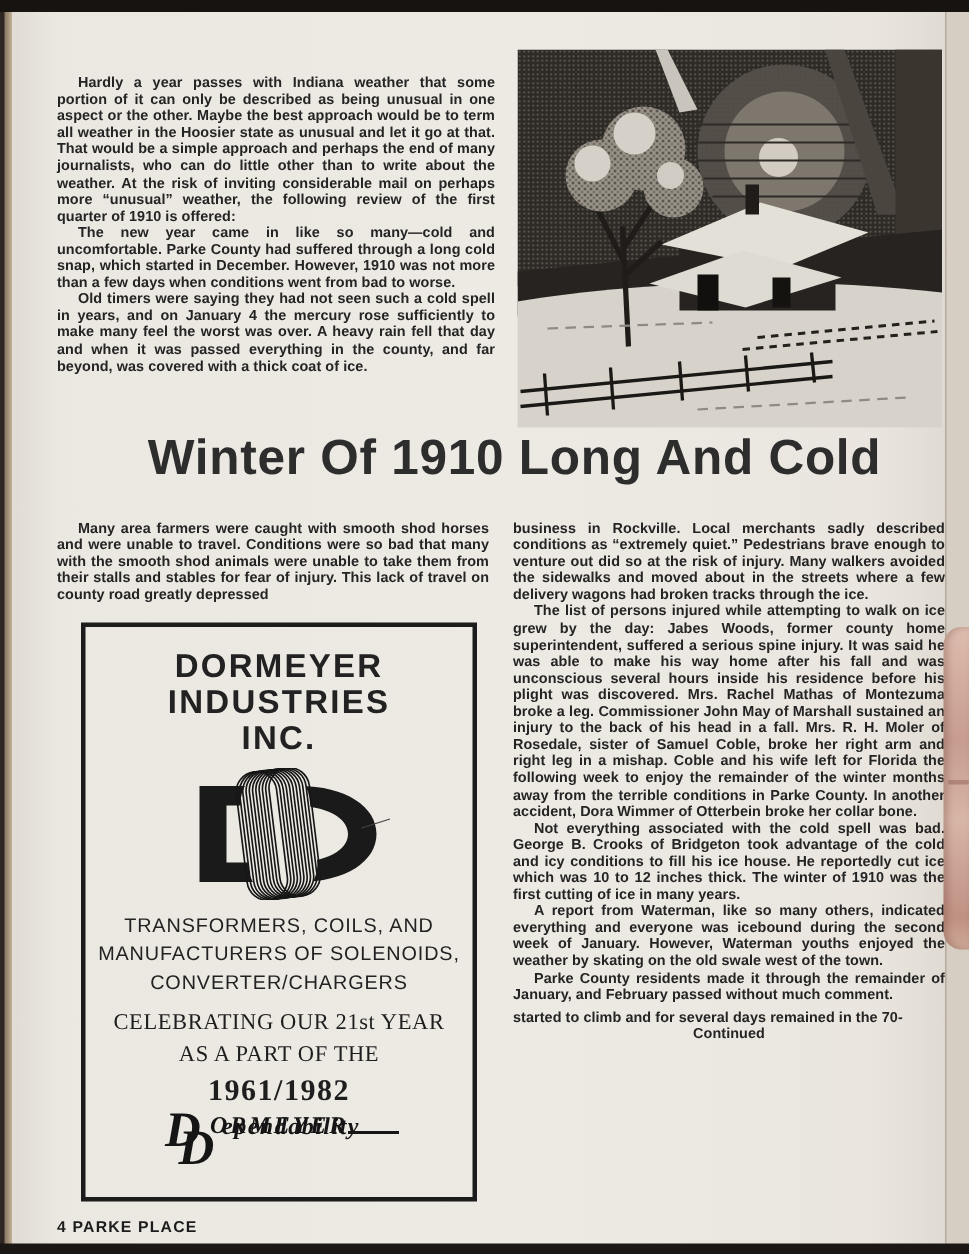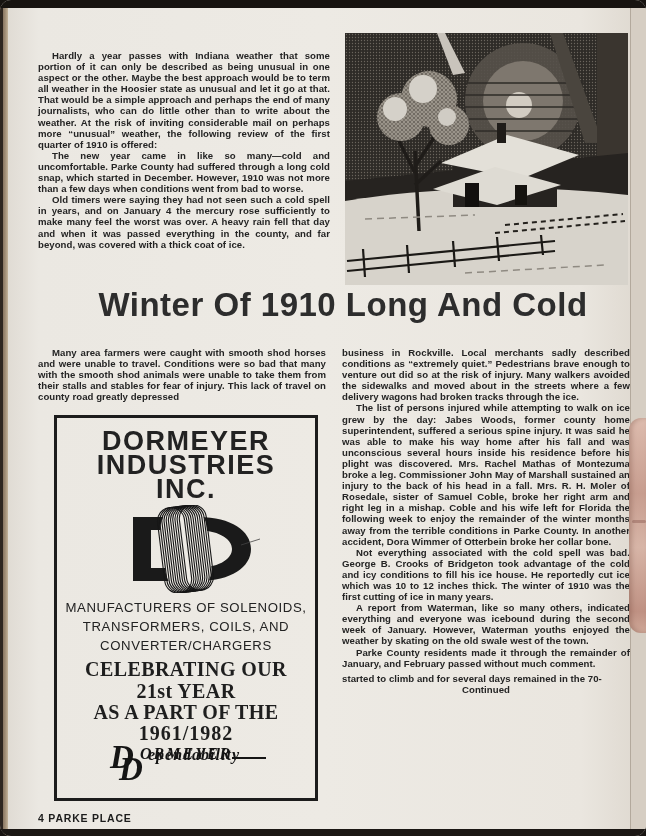--- a/index.html
+++ b/index.html
@@ -1,18 +1,18 @@
 <!DOCTYPE html>
 <html><head>
 <meta charset="utf-8">
 <style>
   html,body{margin:0;padding:0;background:#171310;}
   .scan{position:relative;width:646px;height:836px;overflow:hidden;
     background:linear-gradient(90deg,#ddd8d0 0%,#ebe8e2 6%,#edeae4 50%,#eae6df 90%,#ddd7ce 100%);
-    font-family:"Liberation Sans",sans-serif;color:#1f1f1f;border-radius:11px;}
+    font-family:"Liberation Sans",sans-serif;color:#1f1f1f;}
   .edge-top{position:absolute;top:0;left:0;right:0;height:8px;background:#171310;}
   .edge-bottom{position:absolute;bottom:0;left:0;right:0;height:7px;background:#1b1714;}
   .edge-left{position:absolute;left:0;top:6px;bottom:0;width:8px;
     background:linear-gradient(90deg,#2e2620 0%,#2e2620 35%,#8a7763 40%,#a8967e 75%,#c4b49c 100%);}
   .edge-right{position:absolute;right:0;top:8px;bottom:7px;width:15px;
     background:#d6cec3;border-left:1px solid #b3a99c;}
   .finger{position:absolute;right:0;top:418px;width:17px;height:215px;
     background:linear-gradient(180deg,#ddbcae 0%,#c79d8f 35%,#d7b5a7 60%,#bf9183 90%,#cfa898 100%);
     border-radius:12px 0 0 12px;box-shadow:inset 3px 0 4px rgba(90,50,40,.25);}
   .finger-crease{position:absolute;right:0;top:520px;width:14px;height:3px;
@@ -33,23 +33,23 @@
 
   .col-left{position:absolute;left:38px;top:347px;width:288px;}
   .col-right{position:absolute;left:342px;top:347px;width:288px;}
   .col-right p + p{margin-top:0;}
   .gap-before{margin-top:4px !important;}
   .continued{margin-top:3px;text-align:center;text-indent:0 !important;font-weight:700;}
 
   .ad-box{box-sizing:border-box;width:264px;height:386px;margin:13px 0 0 16px;
     border:3px solid #1c1c1c;display:flex;flex-direction:column;align-items:center;
     justify-content:space-evenly;padding:6px 8px;text-align:center;}
-  .ad-company{font-weight:700;font-size:27px;line-height:24px;letter-spacing:1.5px;color:#222;}
+  .ad-company{font-weight:700;font-size:22px;line-height:24px;letter-spacing:1.5px;color:#222;}
   .ad-desc{font-weight:400;font-size:13.2px;line-height:19px;letter-spacing:.6px;color:#222;}
-  .ad-celebrate{font-family:"Liberation Serif",serif;font-weight:700;font-size:20px;
+  .ad-celebrate{font-family:"Liberation Serif",serif;font-weight:400;font-size:15px;
     line-height:21.5px;letter-spacing:.4px;color:#1e1e1e;}
   .ad-years{font-family:"Liberation Serif",serif;font-size:20px;letter-spacing:1px;color:#1e1e1e;}
 
   .dd-logo{position:relative;width:176px;height:44px;}
   .dd-d{position:absolute;font:italic 700 33px/1 "Liberation Serif",serif;color:#151515;}
   .dd-d1{left:12px;top:-3px;}
   .dd-d2{left:21px;top:9px;}
   .dd-w{position:absolute;font:italic 700 16px/1 "Liberation Serif",serif;color:#151515;}
   .dd-w1{left:42px;top:2px;letter-spacing:2px;}
   .dd-w2{left:50px;top:3px;letter-spacing:1px;}
@@ -161,22 +161,22 @@
             <rect x="65.4" y="1" width="27" height="86" rx="13.5"></rect>
             <rect x="67.6" y="1" width="27" height="86" rx="13.5"></rect>
             <rect x="69.8" y="1" width="27" height="86" rx="13.5"></rect>
             <rect x="72" y="1" width="27" height="86" rx="13.5"></rect>
           </g>
         </g>
         <line x1="130" y1="40" x2="149" y2="34" stroke="#444" stroke-width="0.8"></line>
       </svg>
 
       <div class="ad-desc">
+        <div>TRANSFORMERS, COILS, AND</div>
         <div>MANUFACTURERS OF SOLENOIDS,</div>
-        <div>TRANSFORMERS, COILS, AND</div>
         <div>CONVERTER/CHARGERS</div>
       </div>
 
       <div class="ad-celebrate">
         <div>CELEBRATING OUR 21st YEAR</div>
         <div>AS A PART OF THE</div>
       </div>
 
       <div class="ad-years">1961/1982</div>
 

